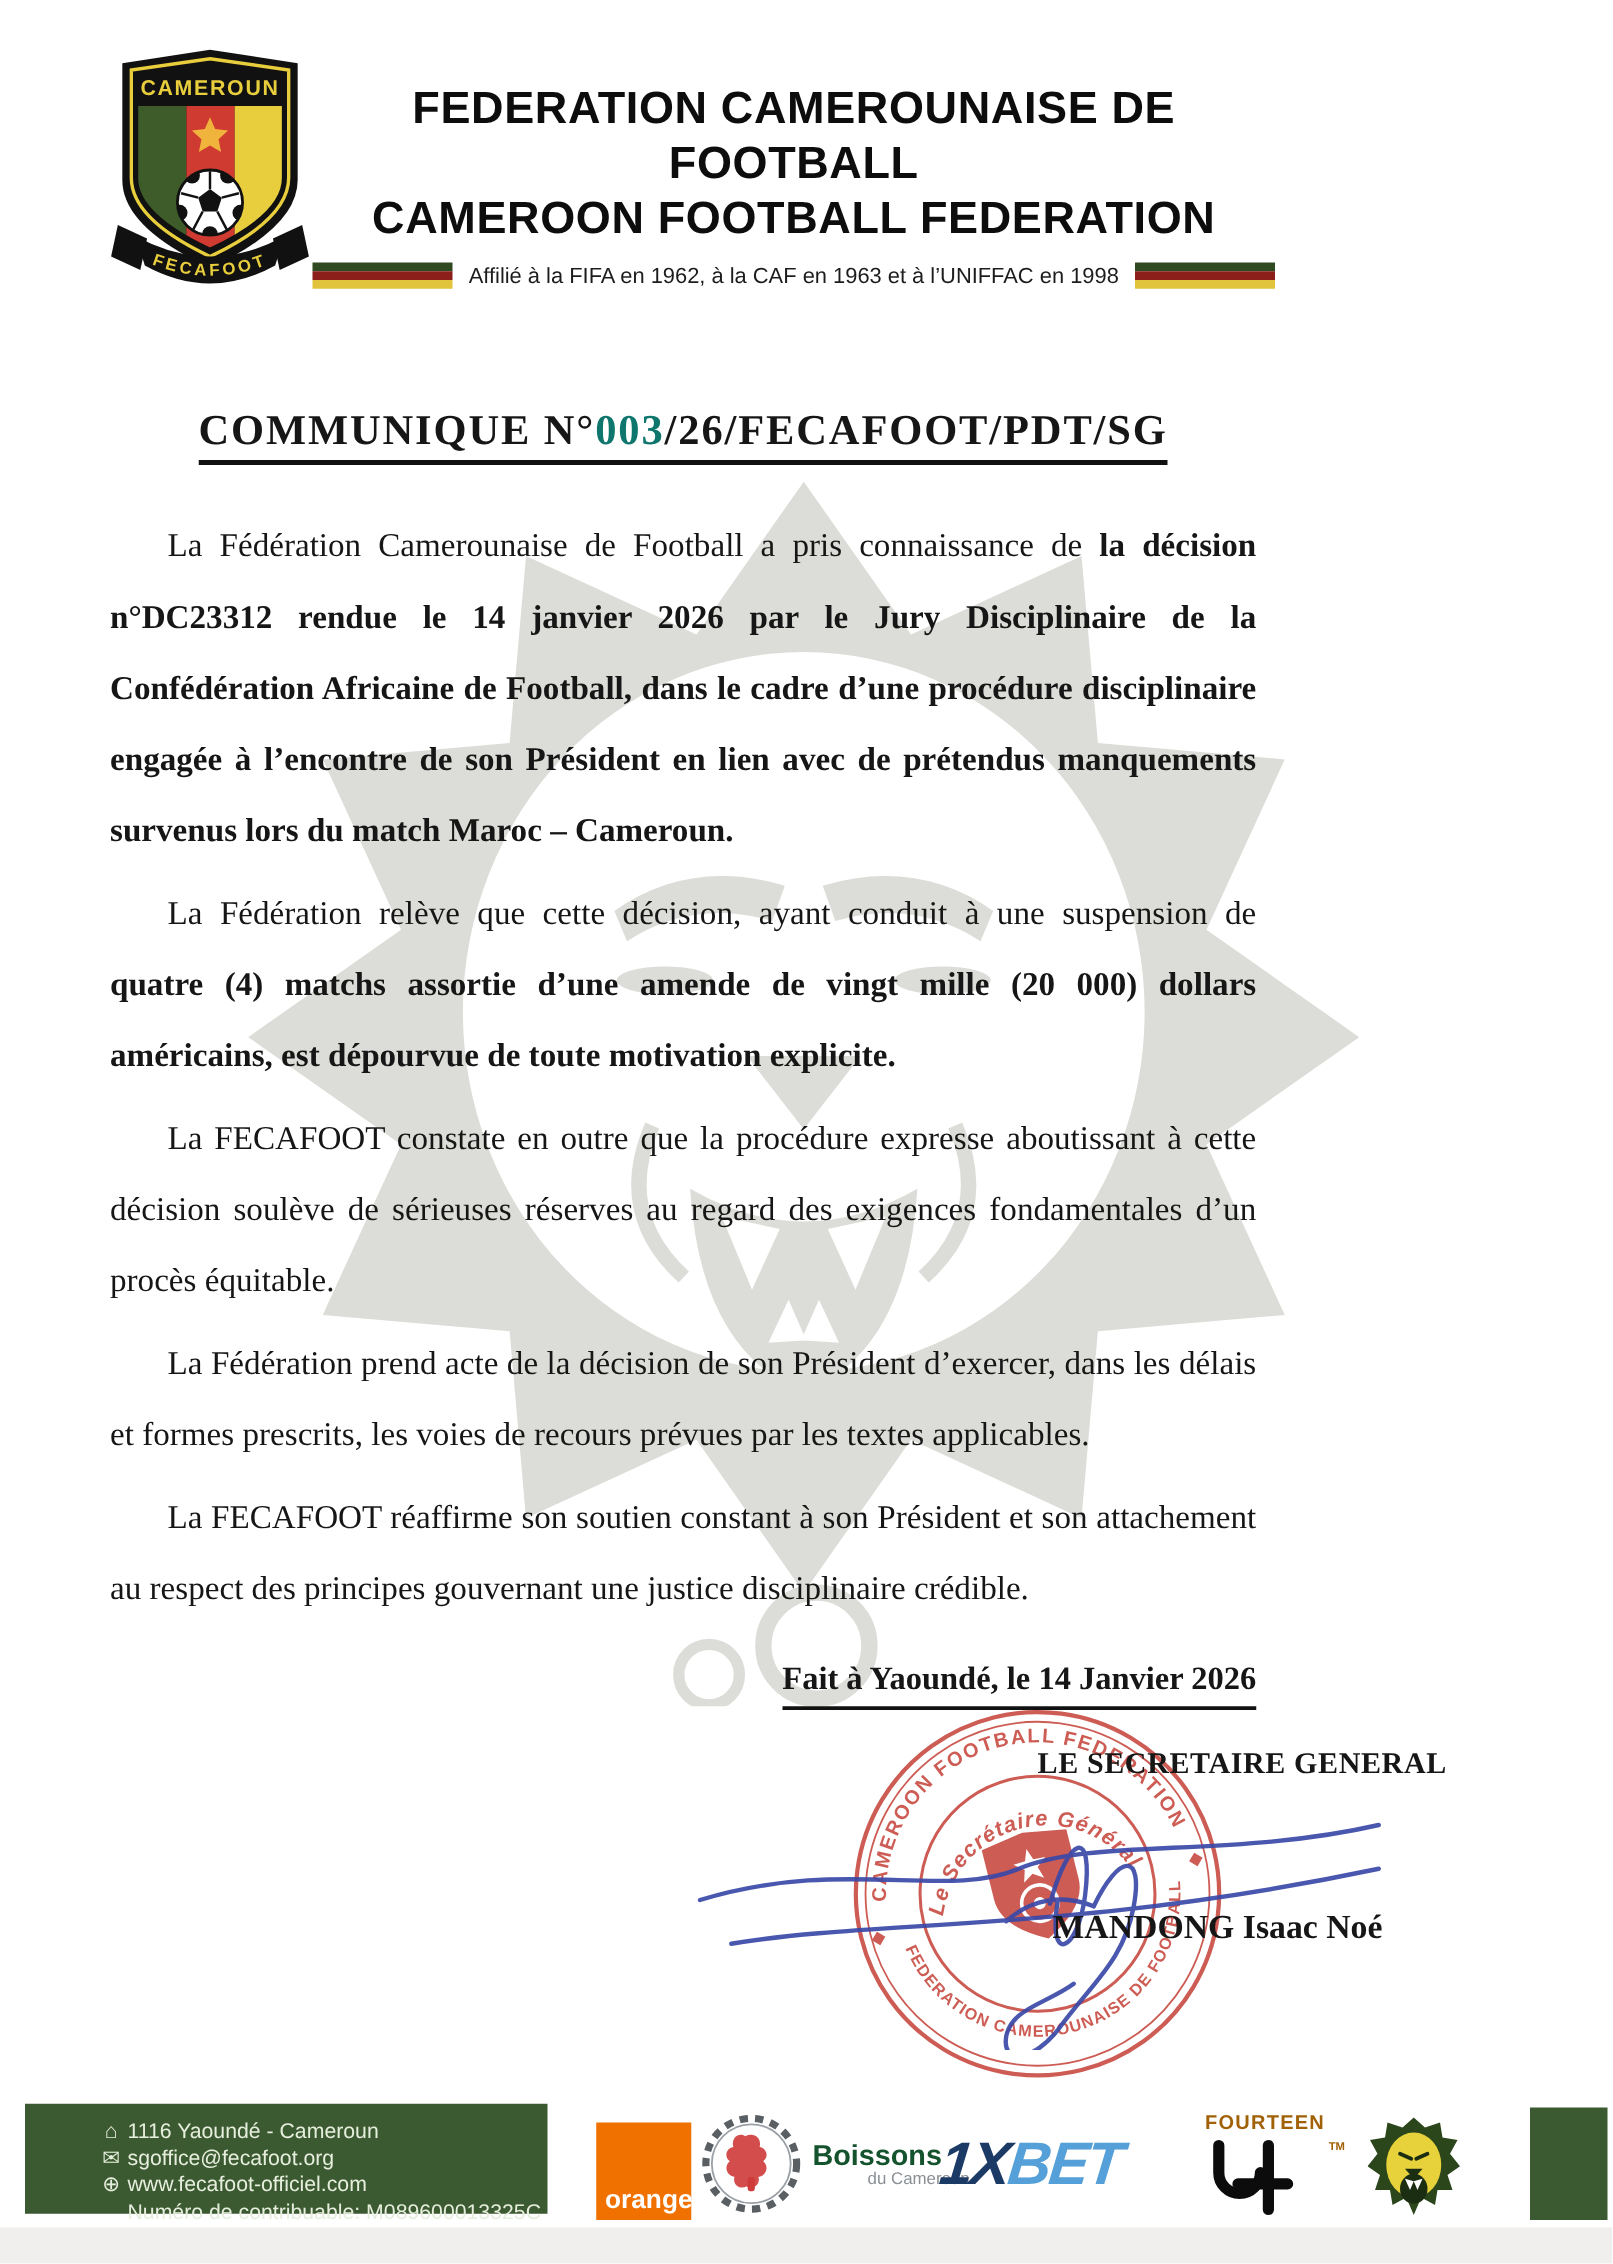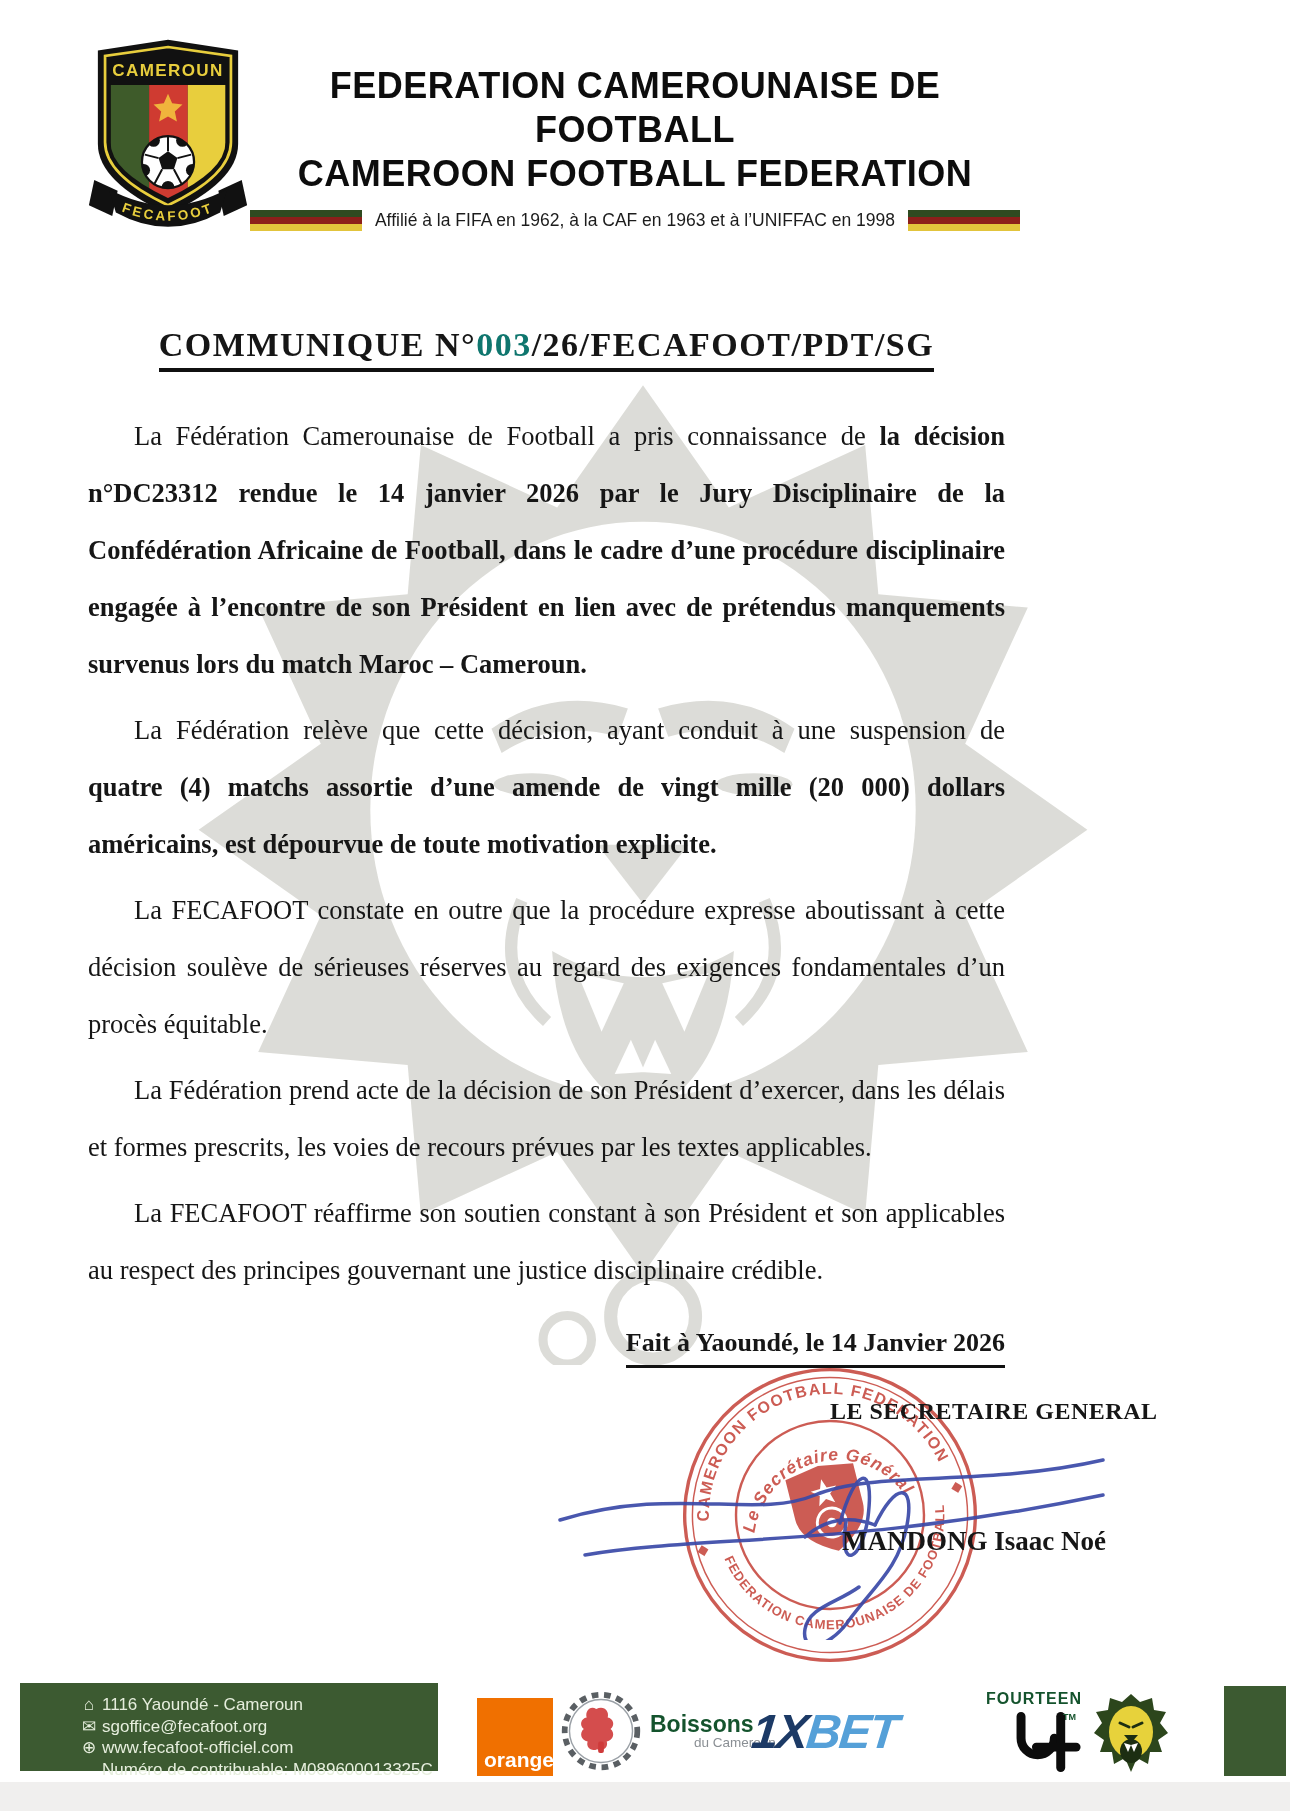--- a/index.html
+++ b/index.html
@@ -53,21 +53,21 @@
   .olabel sup { font-size:9px; }
 
   .sp-boissons { position:absolute; left:558px; top:8px; display:flex; align-items:center; gap:6px; }
   .btext .b1 { color:#14532d; font-weight:bold; font-size:23px; line-height:24px; }
   .btext .b2 { color:#8a8f94; font-size:13.5px; line-height:14px;margin-left:44px; }
 
   .sp-bet { position:absolute; left:752px; top:24px; font-weight:bold; font-style:italic; font-size:48px;
             transform:skewX(-6deg); letter-spacing:-2px; }
   .sp-bet .x1 { color:#1c3a66; } .sp-bet .x2 { color:#55a0d8; }
 
-  .sp-fourteen { position:absolute; left:964px; top:10px; width:118px; text-align:right; color:#14532d; }
+  .sp-fourteen { position:absolute; left:964px; top:10px; width:118px; text-align:left; color:#a16207; }
   .ftop { font-weight:bold; font-size:16px; letter-spacing:1px; font-family:"Liberation Sans", sans-serif; }
   .fmono { position:relative; margin-top:2px; }
   .ftm { position:absolute; right:6px; top:2px; font-size:9px; font-weight:bold; }
 
   .sp-lion { position:absolute; left:1094px; top:12px; width:74px; height:82px; }
   .green-bar { position:absolute; left:1224px; top:6px; width:62px; height:90px; background:#3c5a31; }
 
   .bottom-strip { position:absolute; left:0; top:1782px; width:1290px; height:29px; background:#f0efee; z-index:1; }
 </style>
 </head>
@@ -167,21 +167,21 @@
 
   <div class="com-title">
     <span class="underl"><span>COMMUNIQUE N°</span><span class="num">003</span><span>/26/FECAFOOT/PDT/SG</span></span>
   </div>
 
   <main>
     <p><span>La Fédération Camerounaise de Football a pris connaissance de </span><b>la décision n°DC23312 rendue le 14 janvier 2026 par le Jury Disciplinaire de la Confédération Africaine de Football, dans le cadre d’une procédure disciplinaire engagée à l’encontre de son Président en lien avec de prétendus manquements survenus lors du match Maroc – Cameroun.</b></p>
     <p><span>La Fédération relève que cette décision, ayant conduit à une suspension de </span><b>quatre (4) matchs assortie d’une amende de vingt mille (20 000) dollars américains, est dépourvue de toute motivation explicite.</b></p>
     <p>La FECAFOOT constate en outre que la procédure expresse aboutissant à cette décision soulève de sérieuses réserves au regard des exigences fondamentales d’un procès équitable.</p>
     <p>La Fédération prend acte de la décision de son Président d’exercer, dans les délais et formes prescrits, les voies de recours prévues par les textes applicables.</p>
-    <p>La FECAFOOT réaffirme son soutien constant à son Président et son applicables au respect des principes gouvernant une justice disciplinaire crédible.</p>
+    <p>La FECAFOOT réaffirme son soutien constant à son Président et son attachement au respect des principes gouvernant une justice disciplinaire crédible.</p>
   </main>
 
   <div class="dateline"><span class="dl">Fait à Yaoundé, le 14 Janvier 2026</span></div>
 
   <svg class="stamp" viewBox="0 0 320 320">
     <g transform="rotate(-14 160 160)" fill="#c2392f" stroke="none" font-family="Liberation Sans, sans-serif">
       <circle cx="160" cy="160" r="150" fill="none" stroke="#c2392f" stroke-width="3.5"></circle>
       <circle cx="160" cy="160" r="142" fill="none" stroke="#c2392f" stroke-width="1.5"></circle>
       <circle cx="160" cy="160" r="97" fill="none" stroke="#c2392f" stroke-width="2.5"></circle>
       <path id="arcT" d="M35,160 A125,125 0 0 1 285,160" fill="none"></path>

